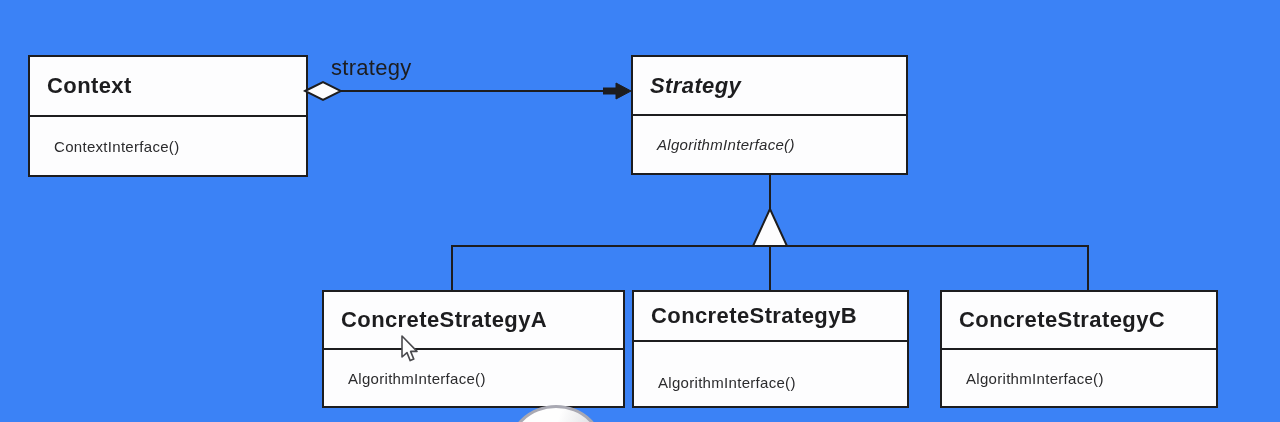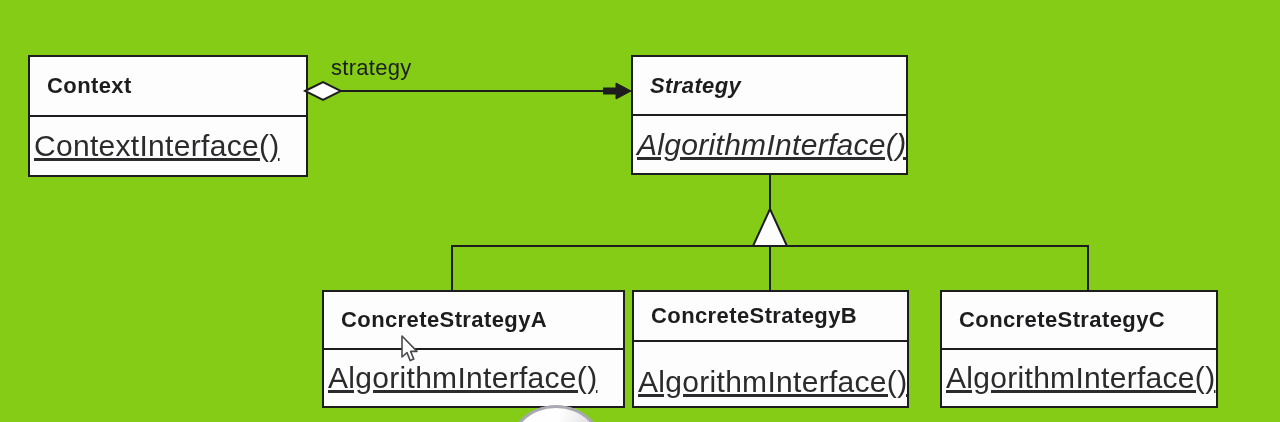--- a/index.html
+++ b/index.html
@@ -6,21 +6,21 @@
   html, body { width: 1280px; height: 422px; }
   body {
     font-family: "Liberation Sans", sans-serif;
     background: #fbfafc;
     overflow: hidden;
   }
   .stage {
     position: relative;
     width: 1280px;
     height: 422px;
-    background: #84cc16;
+    background: #3b82f6;
     overflow: hidden;
   }
   
   .uml-class {
     position: absolute;
     display: flex;
     flex-direction: column;
     background: #fdfdfe;
     border: 2px solid #1d1d1f;
   }
@@ -33,26 +33,25 @@
     font-size: 22px;
     font-weight: bold;
     letter-spacing: 0.4px;
     color: #1d1d1f;
     white-space: nowrap;
   }
   .uml-method {
     flex: 1;
     display: flex;
     align-items: center;
-    padding: 0 4px;
-    font-size: 30px;
+    padding: 0 24px;
+    font-size: 15px;
     letter-spacing: 0.3px;
     color: #2b2b2d;
     white-space: nowrap;
-    text-decoration: underline;
   }
   .abstract .uml-name, .abstract .uml-method { font-style: italic; }
 
   #box-context  { left: 28px;  top: 55px;  width: 280px; height: 122px; }
   #box-strategy { left: 631px; top: 55px;  width: 277px; height: 120px; }
   #box-a        { left: 322px; top: 290px; width: 303px; height: 118px; }
   #box-b        { left: 632px; top: 290px; width: 277px; height: 118px; gap: 16px; }
   #box-c        { left: 940px; top: 290px; width: 278px; height: 118px; }
 
   

